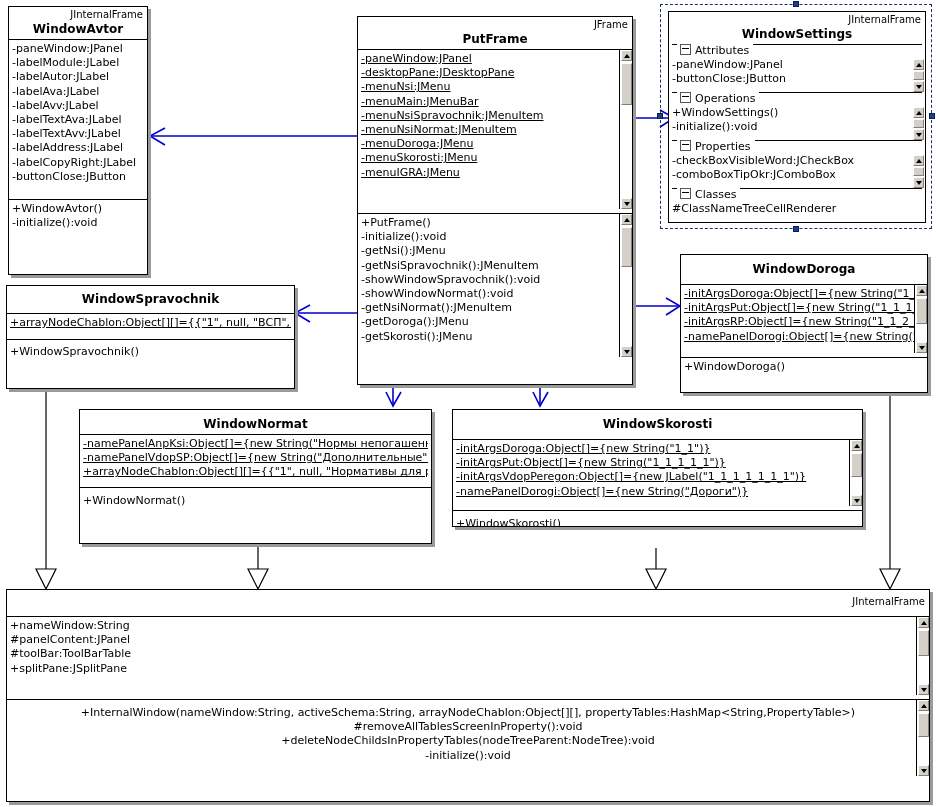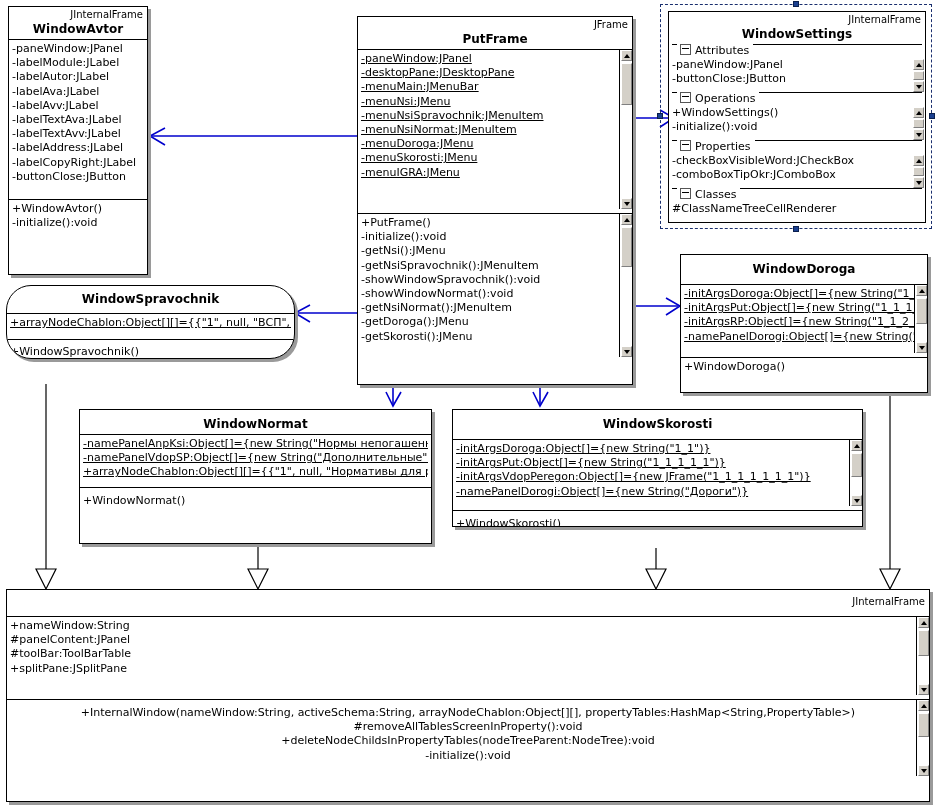--- a/index.html
+++ b/index.html
@@ -255,22 +255,22 @@
   </div>
 
   <div class="uml" style="left:357px; top:16px; width:276px; height:369px;">
     <div class="uml-head">
       <div class="stereo">JFrame</div>
       <div class="cname">PutFrame</div>
     </div>
     <div class="uml-sec" style="height:159px;">
       <div class="feat stat">-paneWindow:JPanel</div>
       <div class="feat stat">-desktopPane:JDesktopPane</div>
+      <div class="feat stat">-menuNsi:JMenu</div>
       <div class="feat stat">-menuMain:JMenuBar</div>
-      <div class="feat stat">-menuNsi:JMenu</div>
       <div class="feat stat">-menuNsiSpravochnik:JMenuItem</div>
       <div class="feat stat">-menuNsiNormat:JMenuItem</div>
       <div class="feat stat">-menuDoroga:JMenu</div>
       <div class="feat stat">-menuSkorosti:JMenu</div>
       <div class="feat stat">-menuIGRA:JMenu</div>
       <div class="sbar" style="right:0; top:0; height:159px;">
         <div class="arrow up">
             <span></span>
           </div>
         <div class="track"></div>
@@ -407,21 +407,21 @@
         <div class="arrow dn">
             <span></span>
           </div>
       </div>
     </div>
     <div class="uml-sec last">
       <div class="feat">+WindowDoroga()</div>
     </div>
   </div>
 
-  <div class="uml" style="left:6px; top:285px; width:289px; height:74px;border-radius:25px;">
+  <div class="uml" style="left:6px; top:285px; width:289px; height:104px;">
     <div class="uml-head" style="padding-top:5px; padding-bottom:6px;">
       <div class="cname">WindowSpravochnik</div>
     </div>
     <div class="uml-sec" style="height:21px;">
       <div class="feat stat">+arrayNodeChablon:Object[][]={{"1", null, "ВСП", null}}</div>
     </div>
     <div class="uml-sec last" style="padding-top:5px;">
       <div class="feat">+WindowSpravochnik()</div>
     </div>
   </div>
@@ -440,21 +440,21 @@
     </div>
   </div>
 
   <div class="uml" style="left:452px; top:409px; width:411px; height:118px;">
     <div class="uml-head" style="padding-top:6px; padding-bottom:7px;">
       <div class="cname">WindowSkorosti</div>
     </div>
     <div class="uml-sec" style="height:66px;">
       <div class="feat stat">-initArgsDoroga:Object[]={new String("1_1")}</div>
       <div class="feat stat">-initArgsPut:Object[]={new String("1_1_1_1_1")}</div>
-      <div class="feat stat">-initArgsVdopPeregon:Object[]={new JFrame("1_1_1_1_1_1_1")}</div>
+      <div class="feat stat">-initArgsVdopPeregon:Object[]={new JLabel("1_1_1_1_1_1_1")}</div>
       <div class="feat stat">-namePanelDorogi:Object[]={new String("Дороги")}</div>
       <div class="sbar" style="right:0; top:0; height:66px;">
         <div class="arrow up">
             <span></span>
           </div>
         <div class="track"></div>
         <div class="thumb" style="top:13px; height:24px;"></div>
         <div class="arrow dn">
             <span></span>
           </div>

